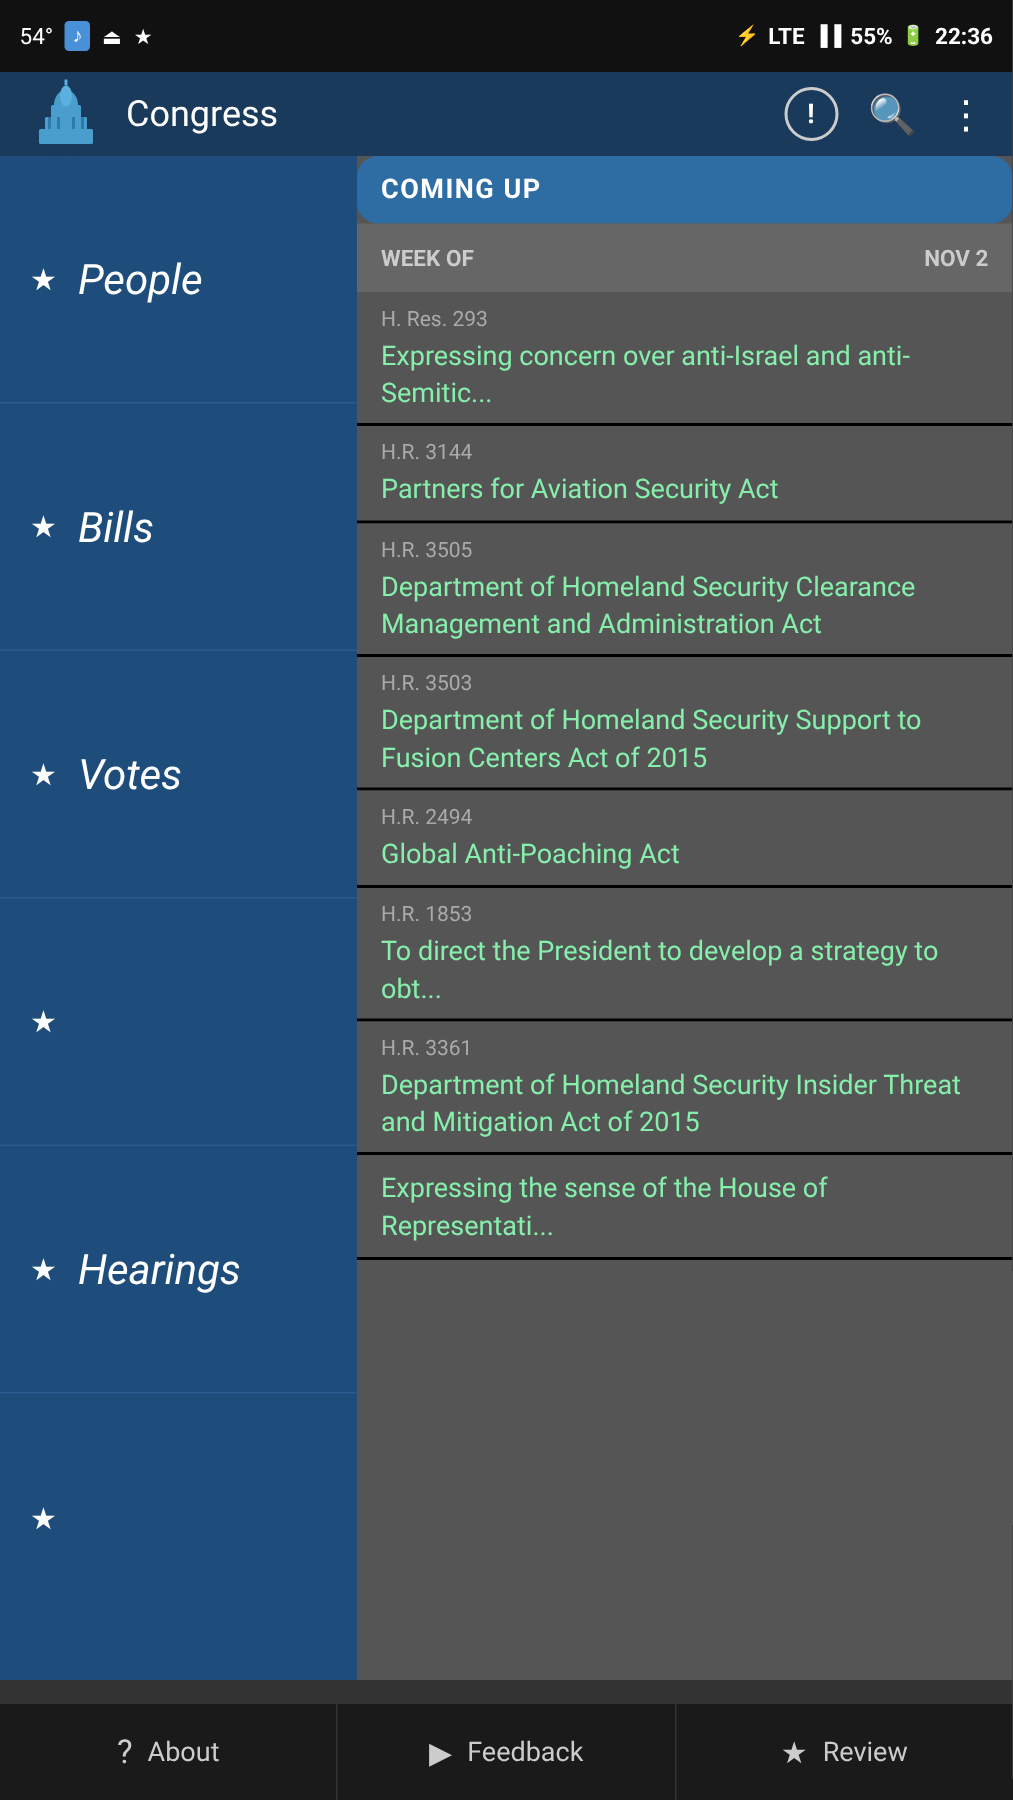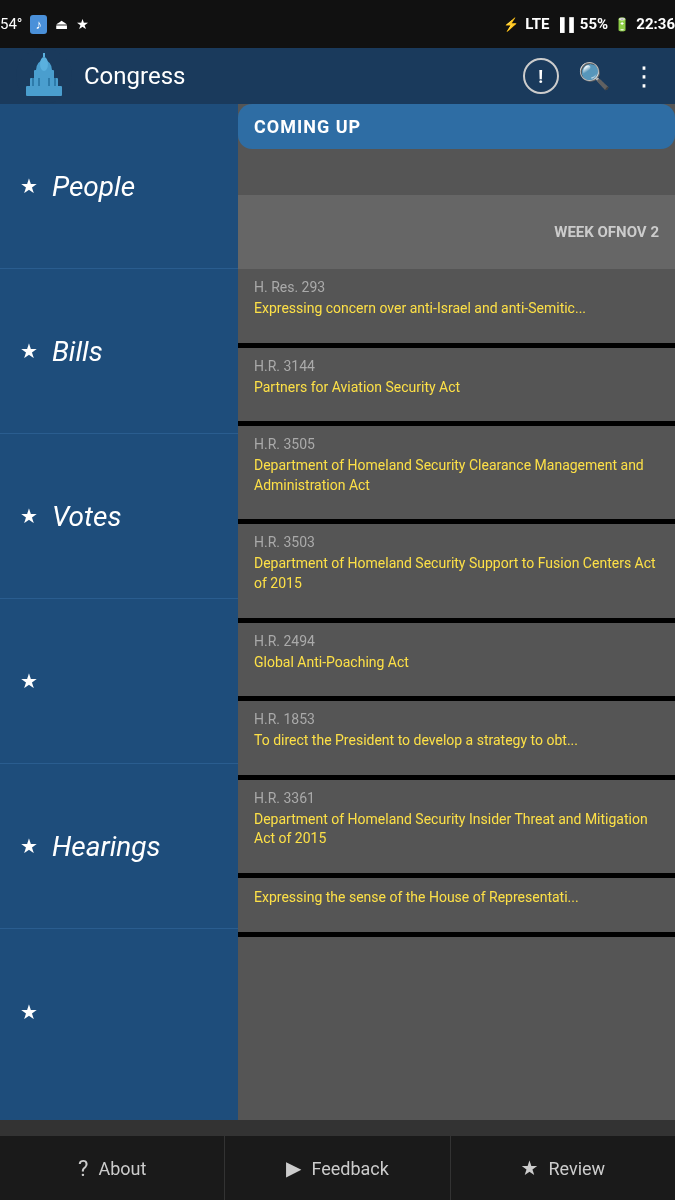--- a/index.html
+++ b/index.html
@@ -13,21 +13,21 @@
     }
 
     
     .status-bar {
       width: 100%;
       height: 48px;
       background: #111;
       display: flex;
       align-items: center;
       justify-content: space-between;
-      padding: 0 0;
+      padding: 0 13px;
       color: white;
       font-size: 15px;
     }
     .status-left {
       display: flex;
       align-items: center;
       gap: 8px;
     }
     .status-right {
       display: flex;
@@ -117,42 +117,41 @@
       background: #2e6da4;
       padding: 12px 16px;
       color: white;
       font-size: 18px;
       font-weight: bold;
       letter-spacing: 1px;
       border-radius: 14px;
     }
     .week-header {
       background: #666;
-      padding: 28px 16px;
-      display: flex;
-      justify-content: flex-end;
+      padding: 14px 16px;
+      display: flex;
+      justify-content: space-between;
       align-items: center;
       color: #ccc;
       font-size: 15px;
       font-weight: bold;
-      margin-top: 46px;
     }
     .bill-item {
-      border-bottom: 5px solid #000000;
-      padding: 10px 16px 24px;
+      border-bottom: 2px solid #000000;
+      padding: 10px 16px 7px;
       background: #555;
     }
     .bill-id {
       color: #aaa;
       font-size: 14px;
       margin-bottom: 4px;
     }
     .bill-title {
-      color: #fde047;
-      font-size: 14px;
+      color: #86efac;
+      font-size: 18px;
       line-height: 1.4;
     }
 
     
     .bottom-bar {
       position: absolute;
       bottom: 0;
       left: 0;
       width: 100%;
       height: 64px;

